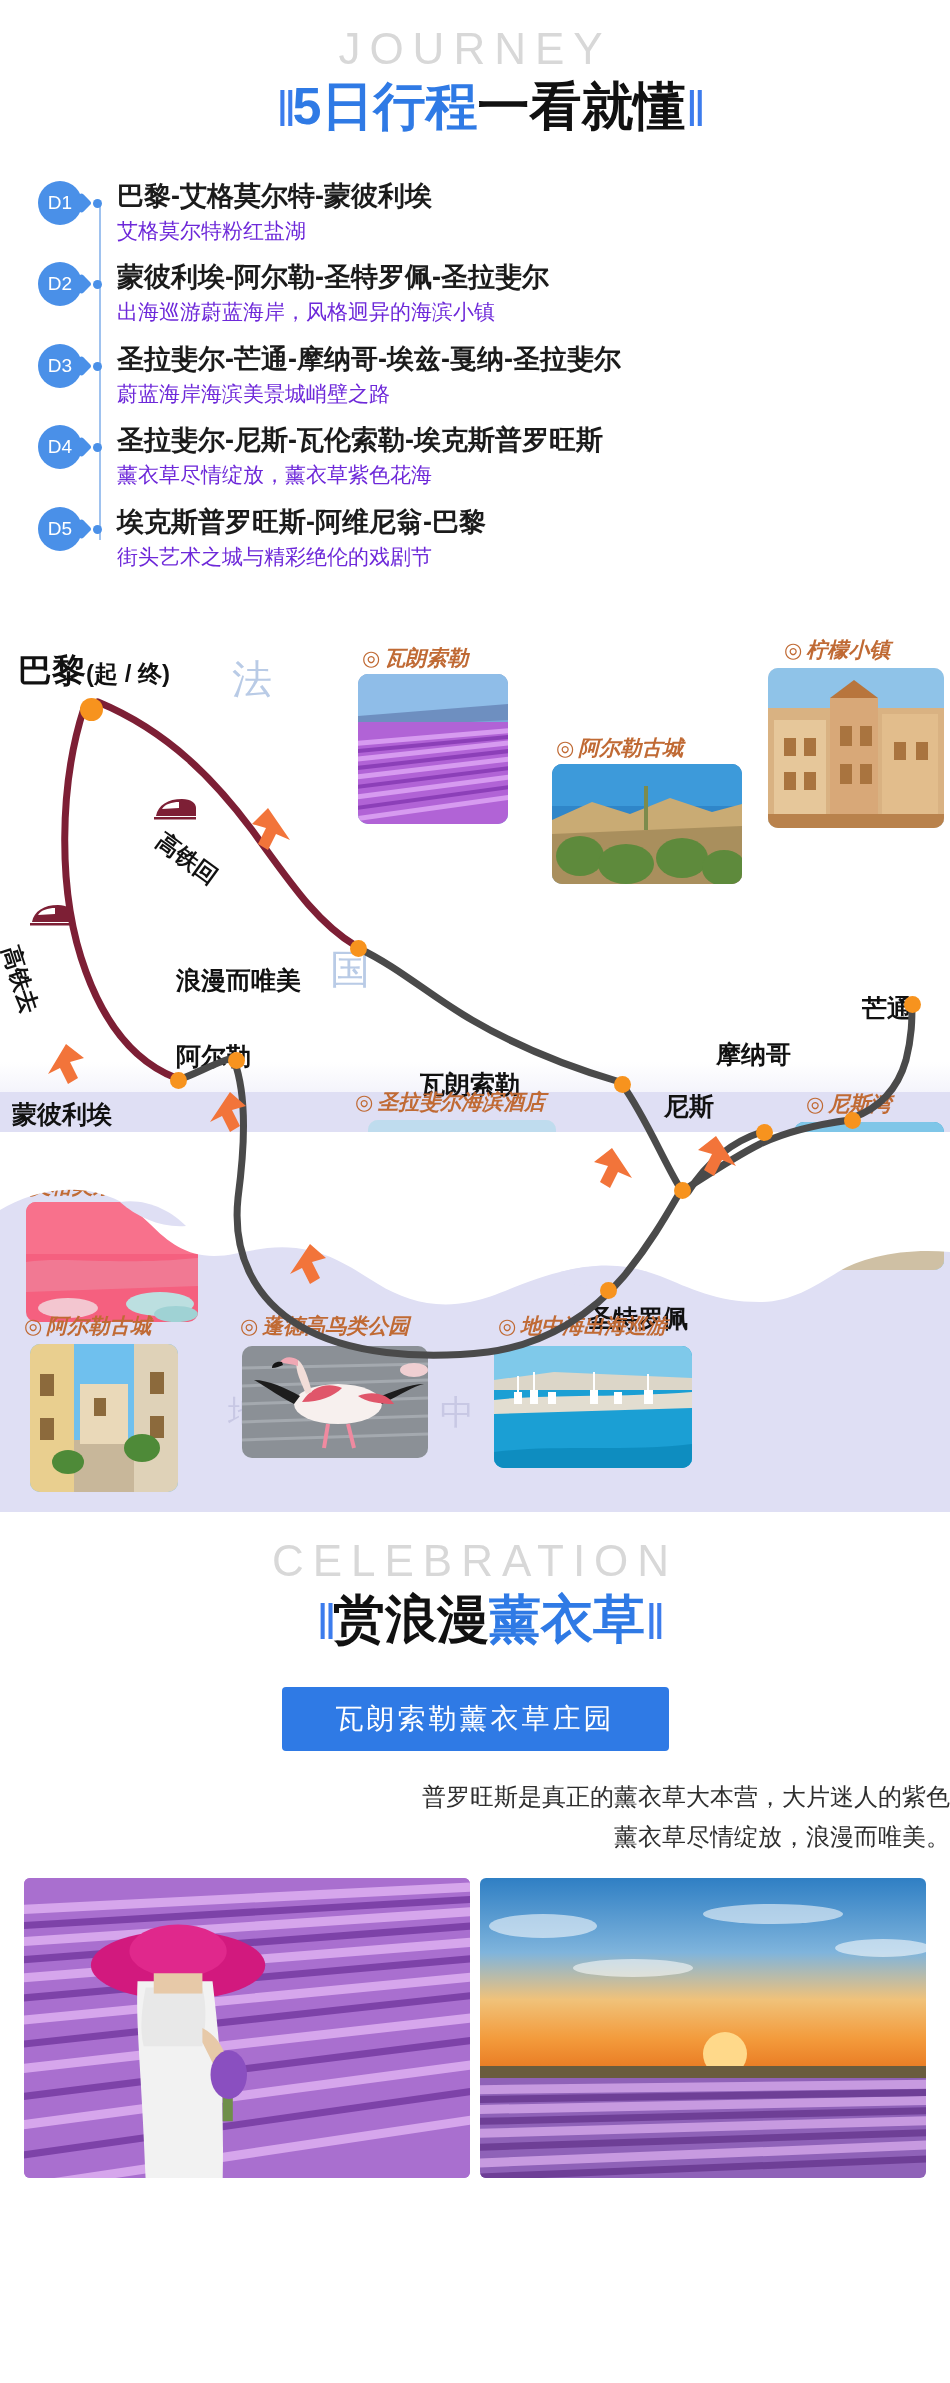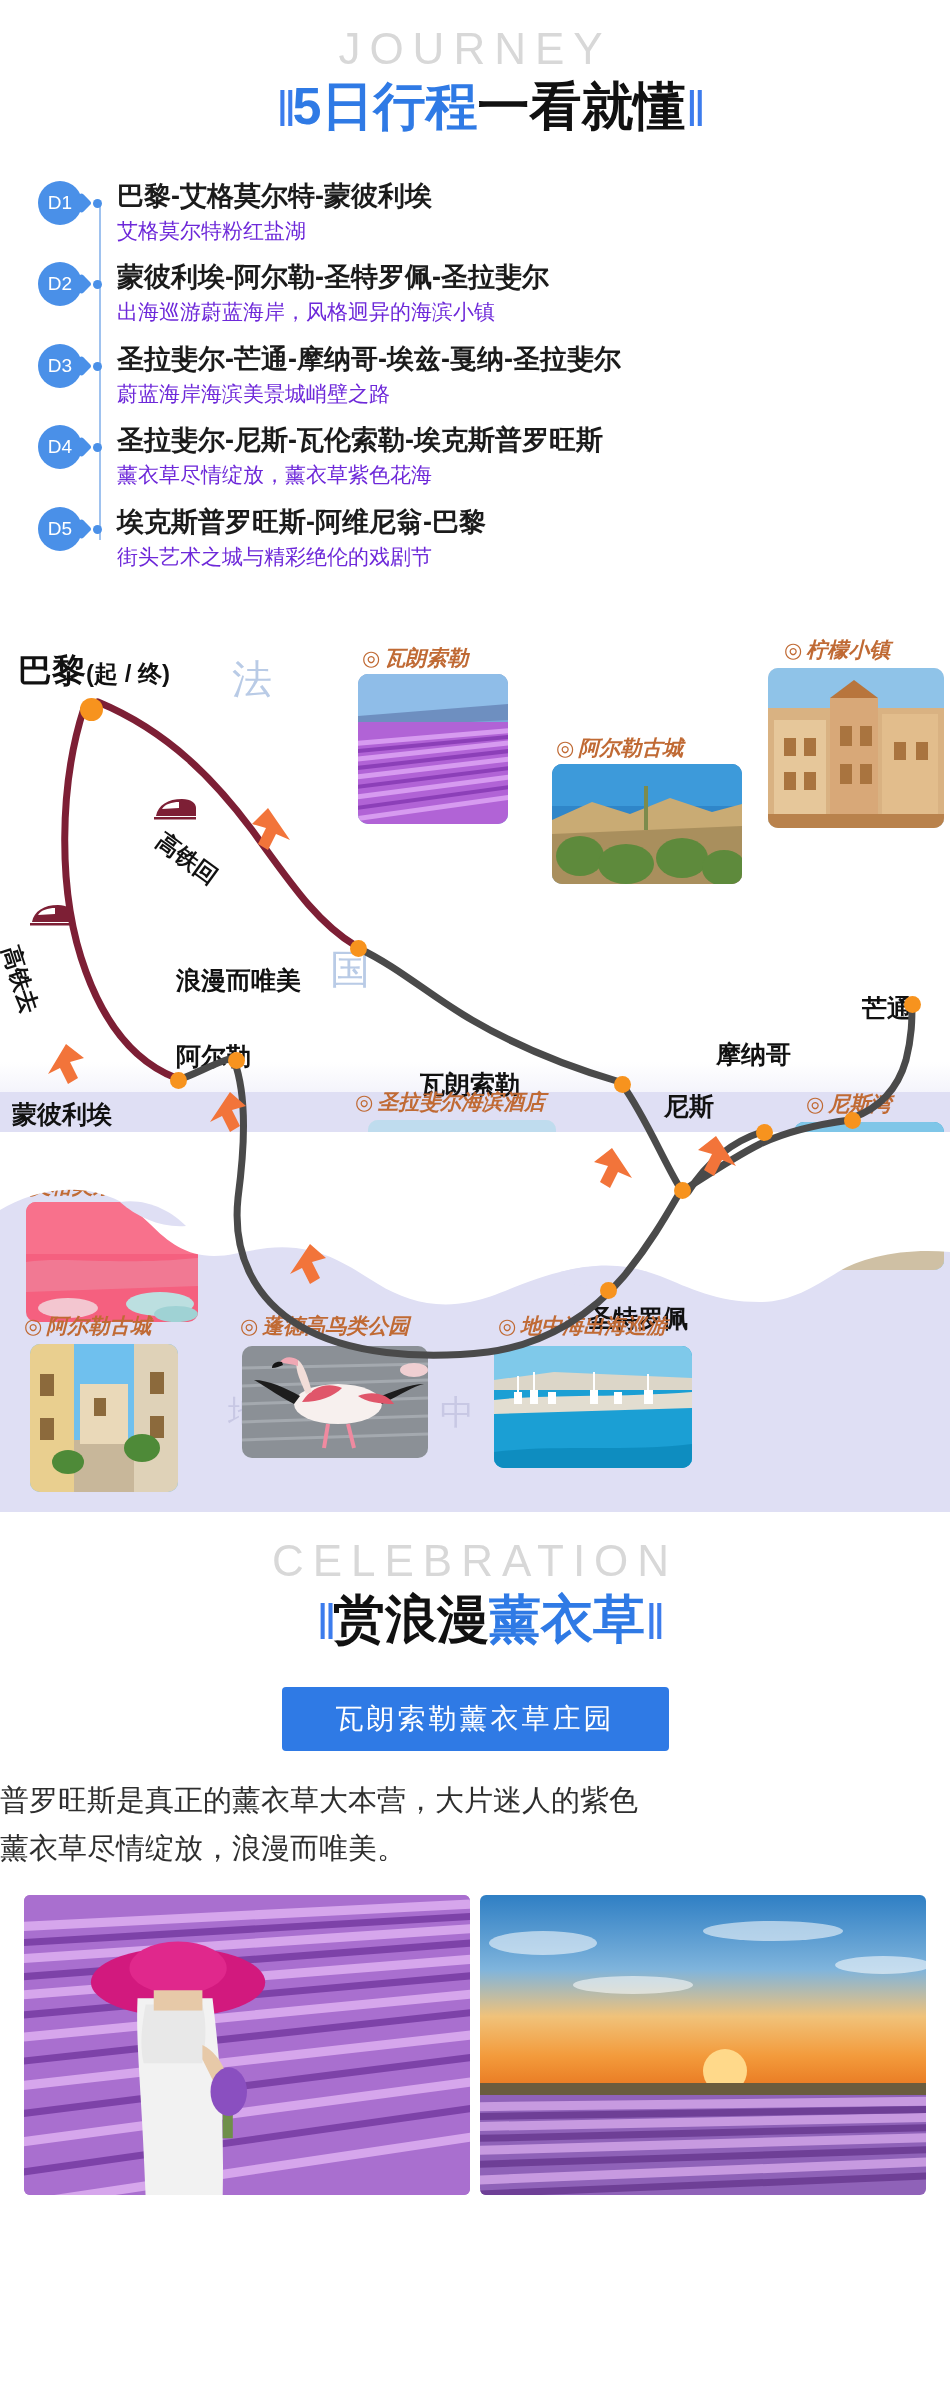--- a/index.html
+++ b/index.html
@@ -191,22 +191,22 @@
     display: inline-block;
     background: #2f7ae5;
     color: #fff;
     font-size: 28px;
     letter-spacing: 3px;
     padding: 13px 54px;
     border-radius: 4px;
     margin: 34px auto 0 auto;
   }
   .lav-desc {
-    text-align: left;
-    font-size: 29px;
+    text-align: right;
+    font-size: 24px;
     line-height: 1.65;
     color: #2e2e2e;
     margin: 26px 0 22px 0;
   }
   .lav-photos {
     display: flex;
     gap: 10px;
     padding: 0 24px 0 24px;
   }
   .lav-photos .ph { flex: 1; height: 300px; border-radius: 6px; overflow: hidden; position: relative; }

